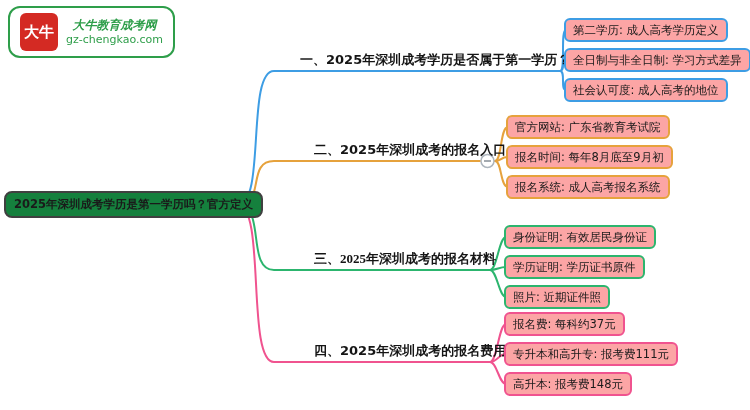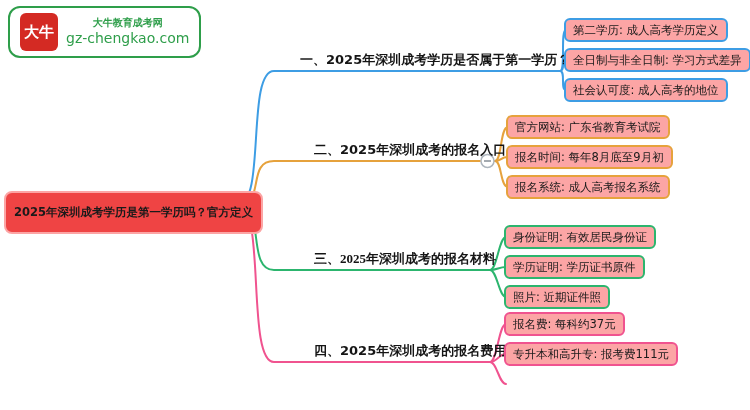--- a/index.html
+++ b/index.html
@@ -7,42 +7,42 @@
   .stage{position:relative;width:648px;height:410px;background:#ffffff;}
   svg.links{position:absolute;left:0;top:0;z-index:1;}
   svg.links path{fill:none;stroke-width:2;stroke-linecap:round;}
   .s-blue{stroke:#3d9de4;}
   .s-orange{stroke:#e6a23c;}
   .s-green{stroke:#2cb56e;}
   .s-pink{stroke:#f0538f;}
   .toggle-circle{fill:#ffffff;stroke:#adb5bd;stroke-width:1.5;}
   .toggle-minus{stroke:#868e96;stroke-width:1.5;}
 
-  .root{position:absolute;left:4px;top:191px;z-index:3;background:#ef4444;
-    border:2px solid #fca5a5;border-radius:8px;padding:12px 8px;
+  .root{position:absolute;left:4px;top:191px;z-index:3;background:#15803d;
+    border:2px solid #404040;border-radius:8px;padding:4px 8px;
     font-size:11.5px;font-weight:600;color:#1a1a1a;white-space:nowrap;}
 
   .branch-label{position:absolute;z-index:2;font-size:13px;font-weight:700;
     color:#151515;white-space:nowrap;}
 
   .leaf{position:absolute;z-index:3;height:24px;box-sizing:border-box;
     background:#fca5a5;border:2px solid;border-radius:6px;padding:0 7px;
     font-size:11.5px;line-height:20px;color:#1a1a1a;white-space:nowrap;}
   .b-blue{border-color:#3d9de4;}
   .b-orange{border-color:#e6a23c;}
   .b-green{border-color:#2cb56e;}
   .b-pink{border-color:#f0538f;}
 
   .logo{position:absolute;left:8px;top:6px;z-index:3;display:flex;align-items:center;
     gap:8px;background:#fff;border:2px solid #2e9e4a;border-radius:12px;padding:5px 10px;}
   .logo-mark{width:38px;height:38px;background:#d42a23;color:#fff;border-radius:6px;
     display:flex;align-items:center;justify-content:center;font-weight:bold;font-size:15px;}
   .logo-text{display:flex;flex-direction:column;align-items:center;}
-  .logo-title{color:#2e9e4a;font-weight:800;font-size:10px;line-height:1.25;}
-  .logo-sub{color:#2e9e4a;font-size:14px;line-height:1.2;}
+  .logo-title{color:#2e9e4a;font-weight:800;font-size:12px;line-height:1.25;font-style:italic;}
+  .logo-sub{color:#2e9e4a;font-size:11px;line-height:1.2;}
 </style>
 </head>
 <body>
 
 <div class="stage">
 
   <svg class="links" width="750" height="410" viewBox="0 0 750 410">
     <g>
       <path class="s-blue" d="M238,205 C266,205 246,71 274,71 H560"></path>
       <path class="s-blue" d="M560,71 C566,71 560,30 566,30"></path>
@@ -95,14 +95,15 @@
   <div class="leaf b-orange" style="left:506px;top:115px;">官方网站: 广东省教育考试院</div>
   <div class="leaf b-orange" style="left:506px;top:145px;">报名时间: 每年8月底至9月初</div>
   <div class="leaf b-green" style="left:504px;top:225px;">身份证明: 有效居民身份证</div>
 
   <div class="leaf b-orange" style="left:506px;top:175px;">报名系统: 成人高考报名系统</div>
   <div class="leaf b-green" style="left:504px;top:255px;">学历证明: 学历证书原件</div>
   <div class="leaf b-green" style="left:504px;top:285px;">照片: 近期证件照</div>
 
   <div class="leaf b-pink" style="left:504px;top:312px;">报名费: 每科约37元</div>
   <div class="leaf b-pink" style="left:504px;top:342px;">专升本和高升专: 报考费111元</div>
+  <div class="leaf b-pink" style="left:504px;top:372px;">高升本: 报考费148元</div>
 
 </div>
 
 </body></html>

